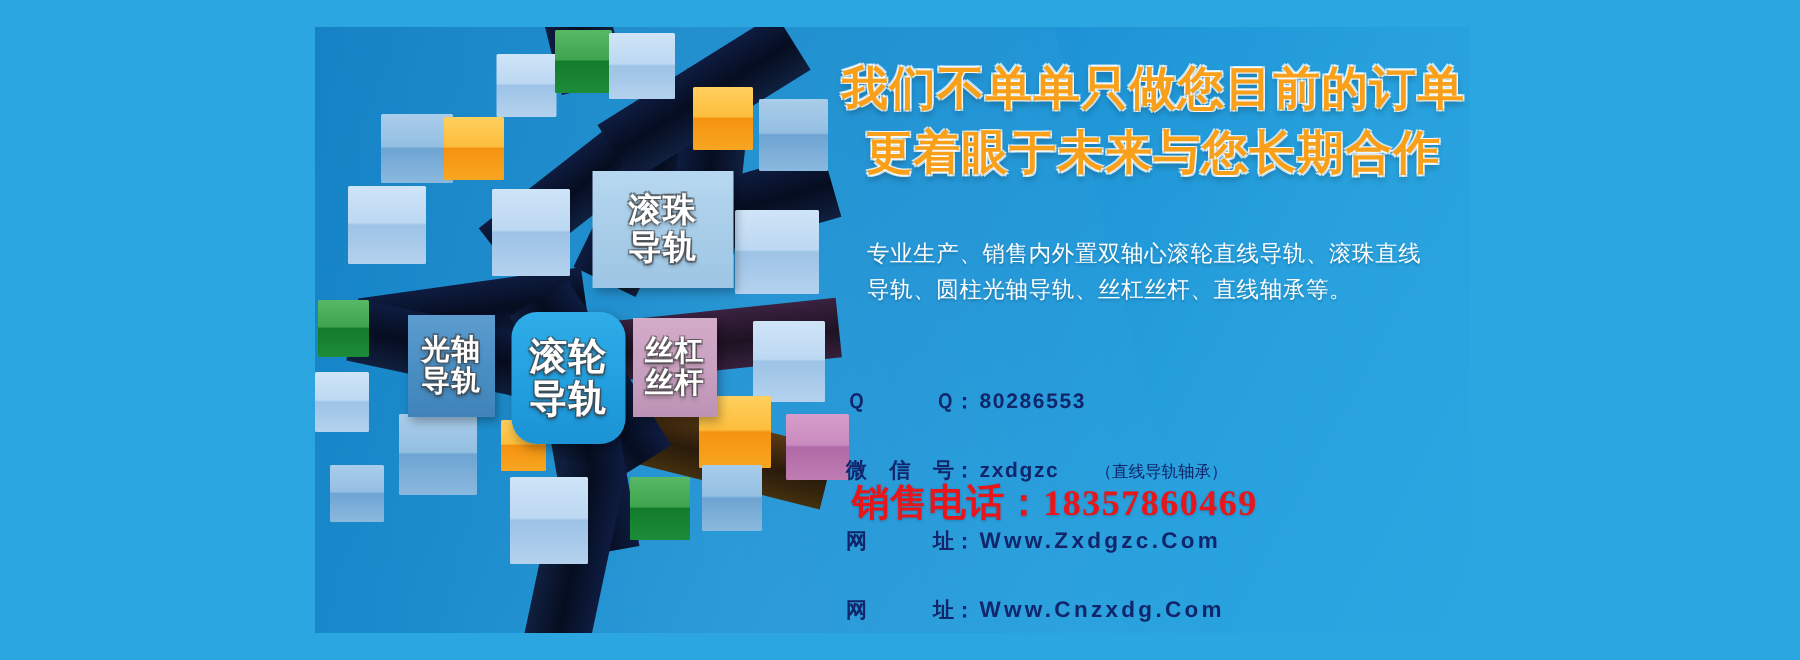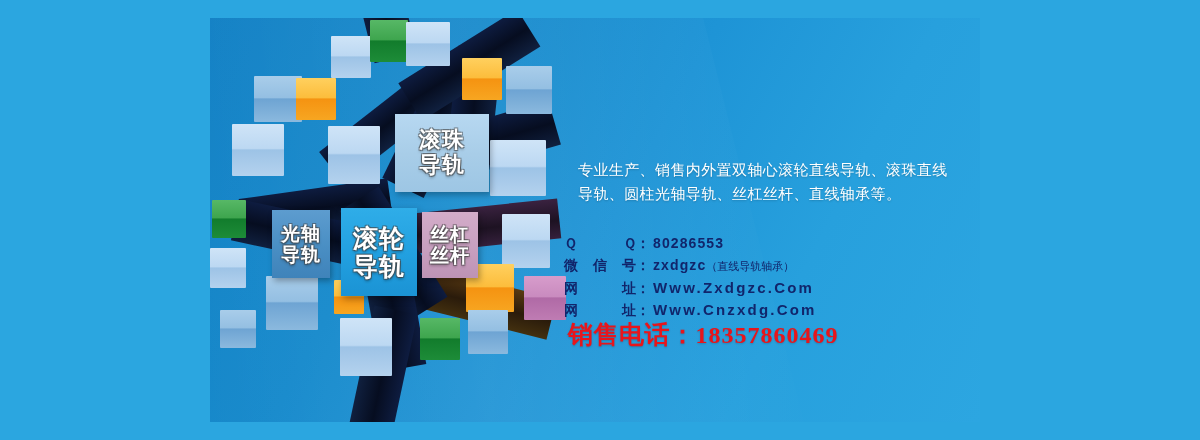--- a/index.html
+++ b/index.html
@@ -122,20 +122,21 @@
     left: 62px; top: 192px; width: 58px; height: 68px;
     font-size: 19px;
     background: linear-gradient(180deg, #5d9ccf 0%, #4a8fc4 52%, #3f83ba 100%);
     box-shadow: 2px 3px 6px rgba(0,0,0,.3);
   }
   .lc-gunlun {
     left: 131px; top: 190px; width: 76px; height: 88px;
     font-size: 25px;
     background: linear-gradient(180deg, #2fade8 0%, #22a0e0 52%, #1b93d4 100%);
     box-shadow: 2px 3px 7px rgba(0,0,0,.32);
+    border-radius: 17px;
   }
   .lc-sigang {
     left: 212px; top: 194px; width: 56px; height: 66px;
     font-size: 19px;
     background: linear-gradient(180deg, #d3acc9 0%, #c9a0c0 52%, #bd93b5 100%);
     box-shadow: 2px 3px 6px rgba(0,0,0,.3);
   }
 
   
   .copy {
@@ -199,29 +200,31 @@
     flex: none;
     text-align: justify;
     text-align-last: justify;
   }
   .contact .colon {
     flex: none;
     margin-right: 3px;
   }
   .contact .val {
     letter-spacing: 1.1px;
+    margin-top: 24px;
   }
   .contact .val.url {
     letter-spacing: 2.2px;
     font-size: 15px;
   }
   .contact .note {
     font-weight: normal;
     font-size: 11px;
     letter-spacing: 0;
+    margin-left: 24px;
   }
 
   .phone {
     position: absolute;
     left: 0px;
     top: 300px;
     width: 422px;
     padding-left: 10px;
     box-sizing: border-box;
     color: #e8151b;
@@ -346,20 +349,24 @@
       <div class="label-cube lc-sigang">
         <span>
           <span>丝杠</span><br>
           <span>丝杆</span>
         </span>
       </div>
     </div>
 
     <div class="copy">
 
+      <div class="headline">
+        <span>我们不单单只做您目前的订单</span>
+        <span class="line2">更着眼于未来与您长期合作</span>
+      </div>
 
       <div class="subcopy">专业生产、销售内外置双轴心滚轮直线导轨、滚珠直线导轨、圆柱光轴导轨、丝杠丝杆、直线轴承等。</div>
 
       <div class="contact">
         <div class="row">
           <span class="key">ＱＱ</span>
           <span class="colon">：</span>
           <span class="val">80286553</span>
         </div>
         <div class="row">

